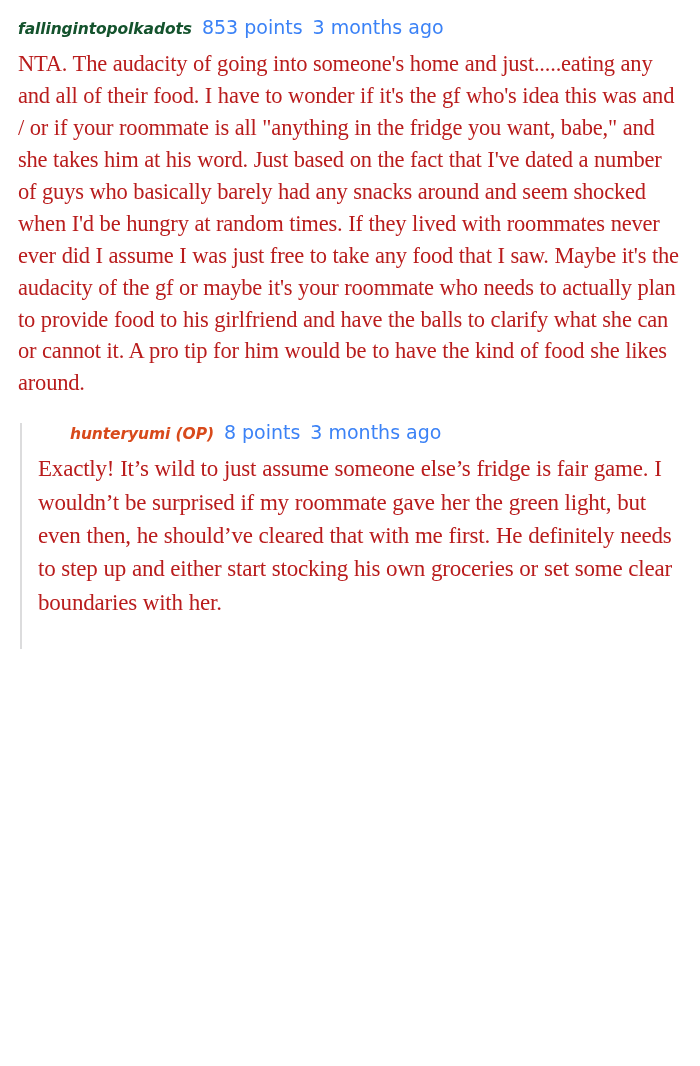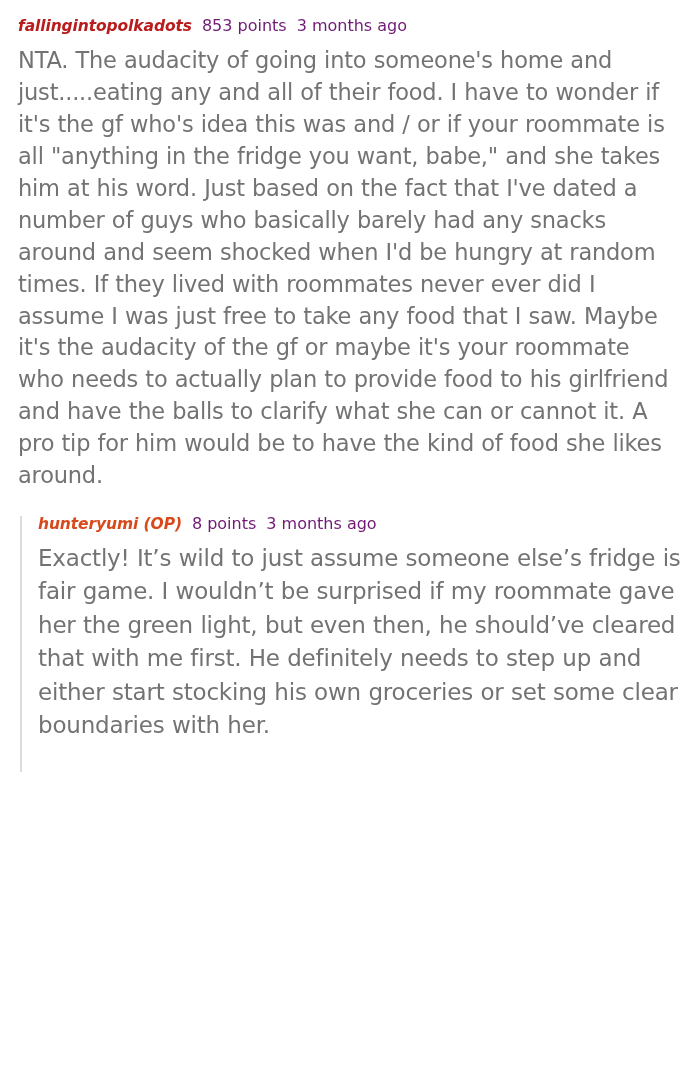--- a/index.html
+++ b/index.html
@@ -26,36 +26,38 @@
     display: flex;
     align-items: baseline;
     gap: 10px;
     margin-bottom: 10px;
     white-space: nowrap;
   }
   .author {
     font-size: 15.5px;
     font-weight: bold;
     font-style: italic;
-    color: #b91c1c;
+    color: #14532d;
     letter-spacing: -0.1px;
   }
   .author.op {
     color: #d84a1b;
+    margin-left: 32px;
   }
   .points, .time {
-    font-size: 16px;
-    color: #701a75;
+    font-size: 19px;
+    color: #3b82f6;
   }
   .body {
     font-size: 22.5px;
     line-height: 1.42;
-    color: #737373;
+    color: #b91c1c;
     letter-spacing: -0.2px;
     word-spacing: 0.3px;
+    font-family: Liberation Serif, serif;
   }
   .reply-wrap {
     margin-top: 22px;
     padding-left: 20px;
     position: relative;
   }
   .thread-line {
     position: absolute;
     left: 2px;
     top: 2px;

